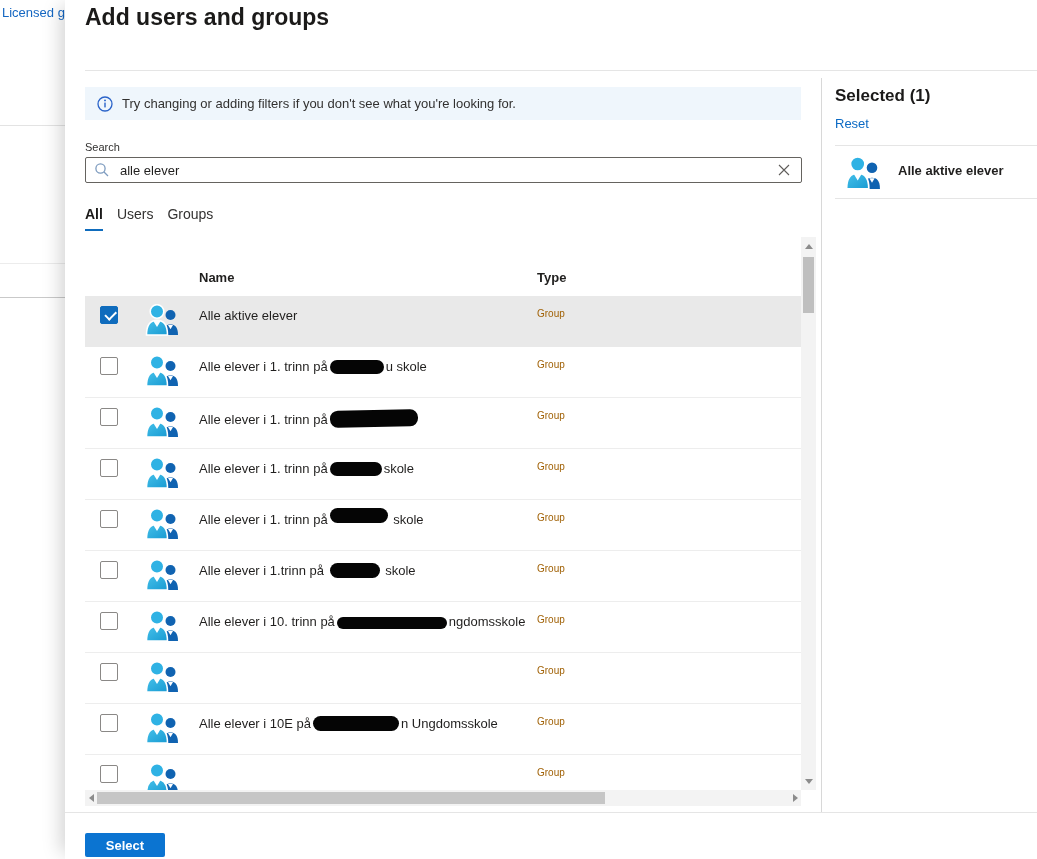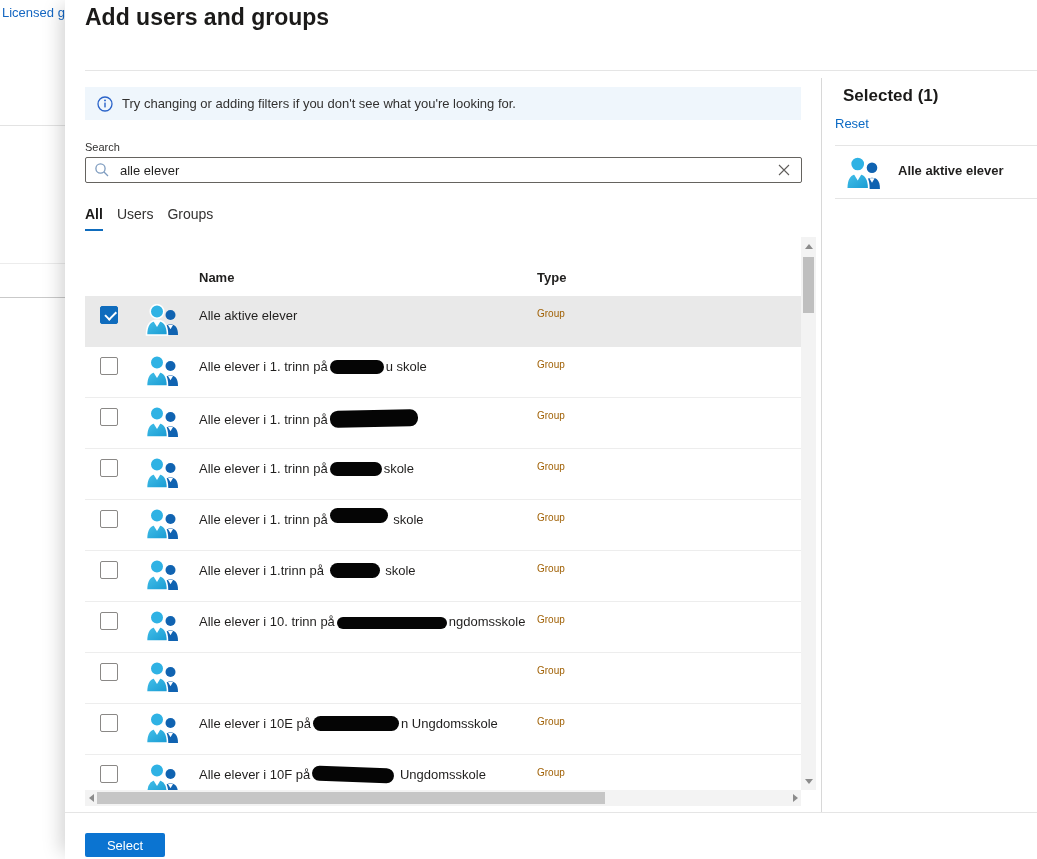--- a/index.html
+++ b/index.html
@@ -69,32 +69,32 @@
   .tri-down { width:0; height:0; border-left:4px solid transparent; border-right:4px solid transparent; border-top:5px solid #8c8c8c; }
   .hscroll { position:absolute; left:20px; top:790px; width:716px; height:16px; background:#f3f3f3; }
   .hthumb { position:absolute; top:2px; left:12px; width:508px; height:12px; background:#c6c6c6; }
   .harrow { position:absolute; top:0; width:12px; height:16px; display:flex; align-items:center; justify-content:center; cursor:pointer; }
   .harrow.left { left:0; } .harrow.right { right:0; }
   .tri-left { width:0; height:0; border-top:4px solid transparent; border-bottom:4px solid transparent; border-right:5px solid #8c8c8c; }
   .tri-right { width:0; height:0; border-top:4px solid transparent; border-bottom:4px solid transparent; border-left:5px solid #8c8c8c; }
 
   
   .vdivider { position:absolute; left:756px; top:78px; width:1px; height:734px; background:#d8d8d8; }
-  .sel-title { position:absolute; left:770px; top:86px; font-size:17px; font-weight:600; color:#1b1a19;margin-left:8px; }
+  .sel-title { position:absolute; left:770px; top:86px; font-size:17px; font-weight:600; color:#1b1a19; }
   .reset-link { position:absolute; left:770px; top:116px; font-size:13px; color:#0b6ac4; cursor:pointer; }
   .sel-div1 { left:770px; right:0; top:145px; }
   .sel-div2 { left:770px; right:0; top:198px; }
   .sel-items { position:absolute; left:770px; top:152px; right:0; }
   .sel-item { position:relative; height:46px; }
   .sel-gicon { position:absolute; left:10px; top:4px; width:36px; height:34px; }
   .sel-label { position:absolute; left:63px; top:11px; font-size:13px; font-weight:600; color:#201f1e; white-space:nowrap; }
 
   
   .select-btn { position:absolute; left:20px; top:833px; width:80px; height:24px; background:#0b74d1;
-                color:#fff; font-size:13px; font-weight:400; border:none; border-radius:2px;
+                color:#fff; font-size:13px; font-weight:700; border:none; border-radius:2px;
                 display:flex; align-items:center; justify-content:center; cursor:pointer; }
 </style>
 </head>
 <body>
 
 <div class="underlay">
   <span class="licensed-link">Licensed g</span>
   <div class="u-line l1"></div>
   <div class="u-line l2"></div>
   <div class="u-line l3"></div>
@@ -356,21 +356,20 @@
       <circle cx="25.5" cy="11" r="5" fill="#1063b1"></circle>
       <path d="M18 31 C18 23 21 20.5 25.5 20.5 C30 20.5 33 23 33 31 Z" fill="#1063b1"></path>
       <path d="M23 21 L25.5 25.3 L28 21 Z" fill="#fff"></path>
     </g>
     <g>
       <circle cx="12" cy="7.5" r="6.8" fill="#2fb2e4" stroke="#fff" stroke-width="1.6"></circle>
       <path d="M1.5 31 C1.5 19.5 6 16.2 12 16.2 C18 16.2 22.5 19.5 22.5 31 Z" fill="url(#gbody)" stroke="#fff" stroke-width="1.6"></path>
       <path d="M8.3 17 L12 23 L15.7 17 Z" fill="#fff"></path>
     </g>
   </svg>
-        <span class="name">Alle elever i 10F på<span class="redact" style="width: 82px; height: 15px; transform: rotate(2deg);"></span> Ungdomsskole</span>
         <span class="type">Group</span>
       </div>
     </div>
 
   <div class="vscroll">
     <div class="varrow up">
         <i class="tri-up"></i>
       </div>
     <div class="vthumb"></div>
     <div class="varrow down">

